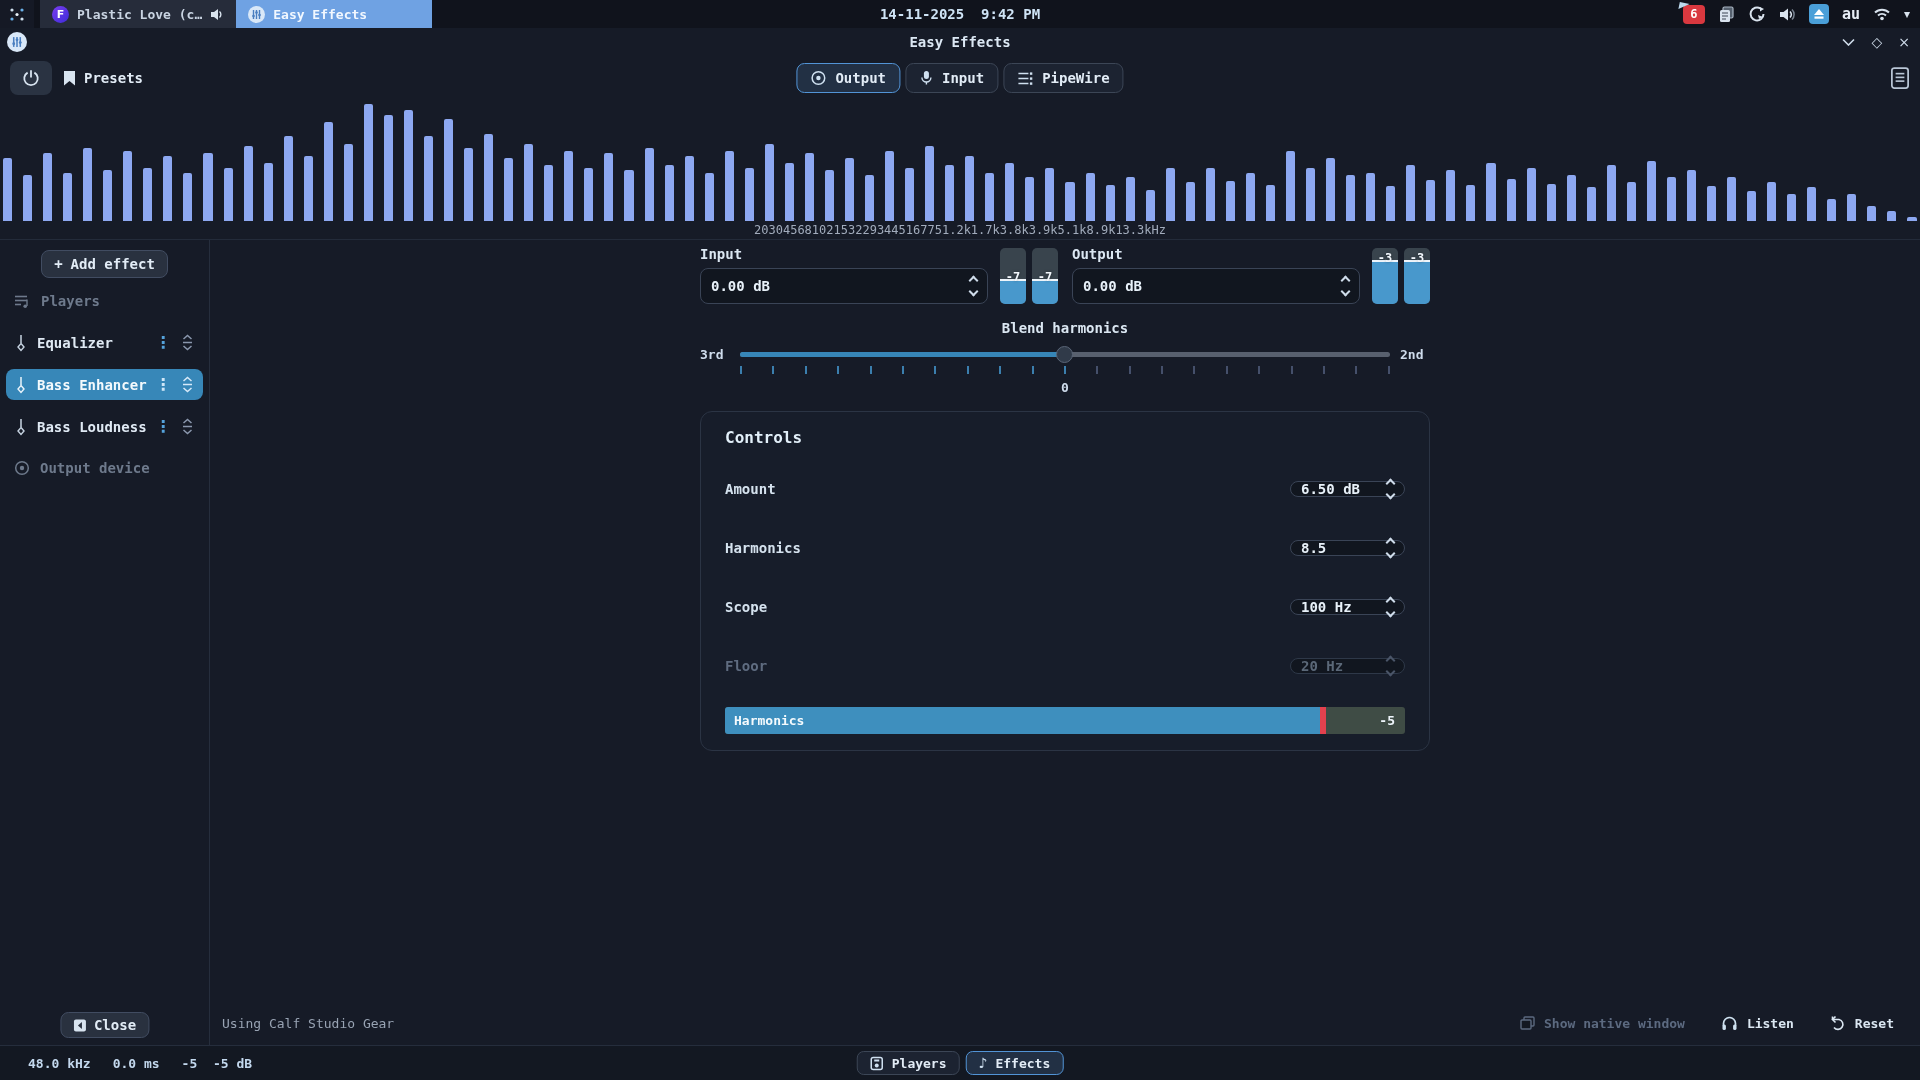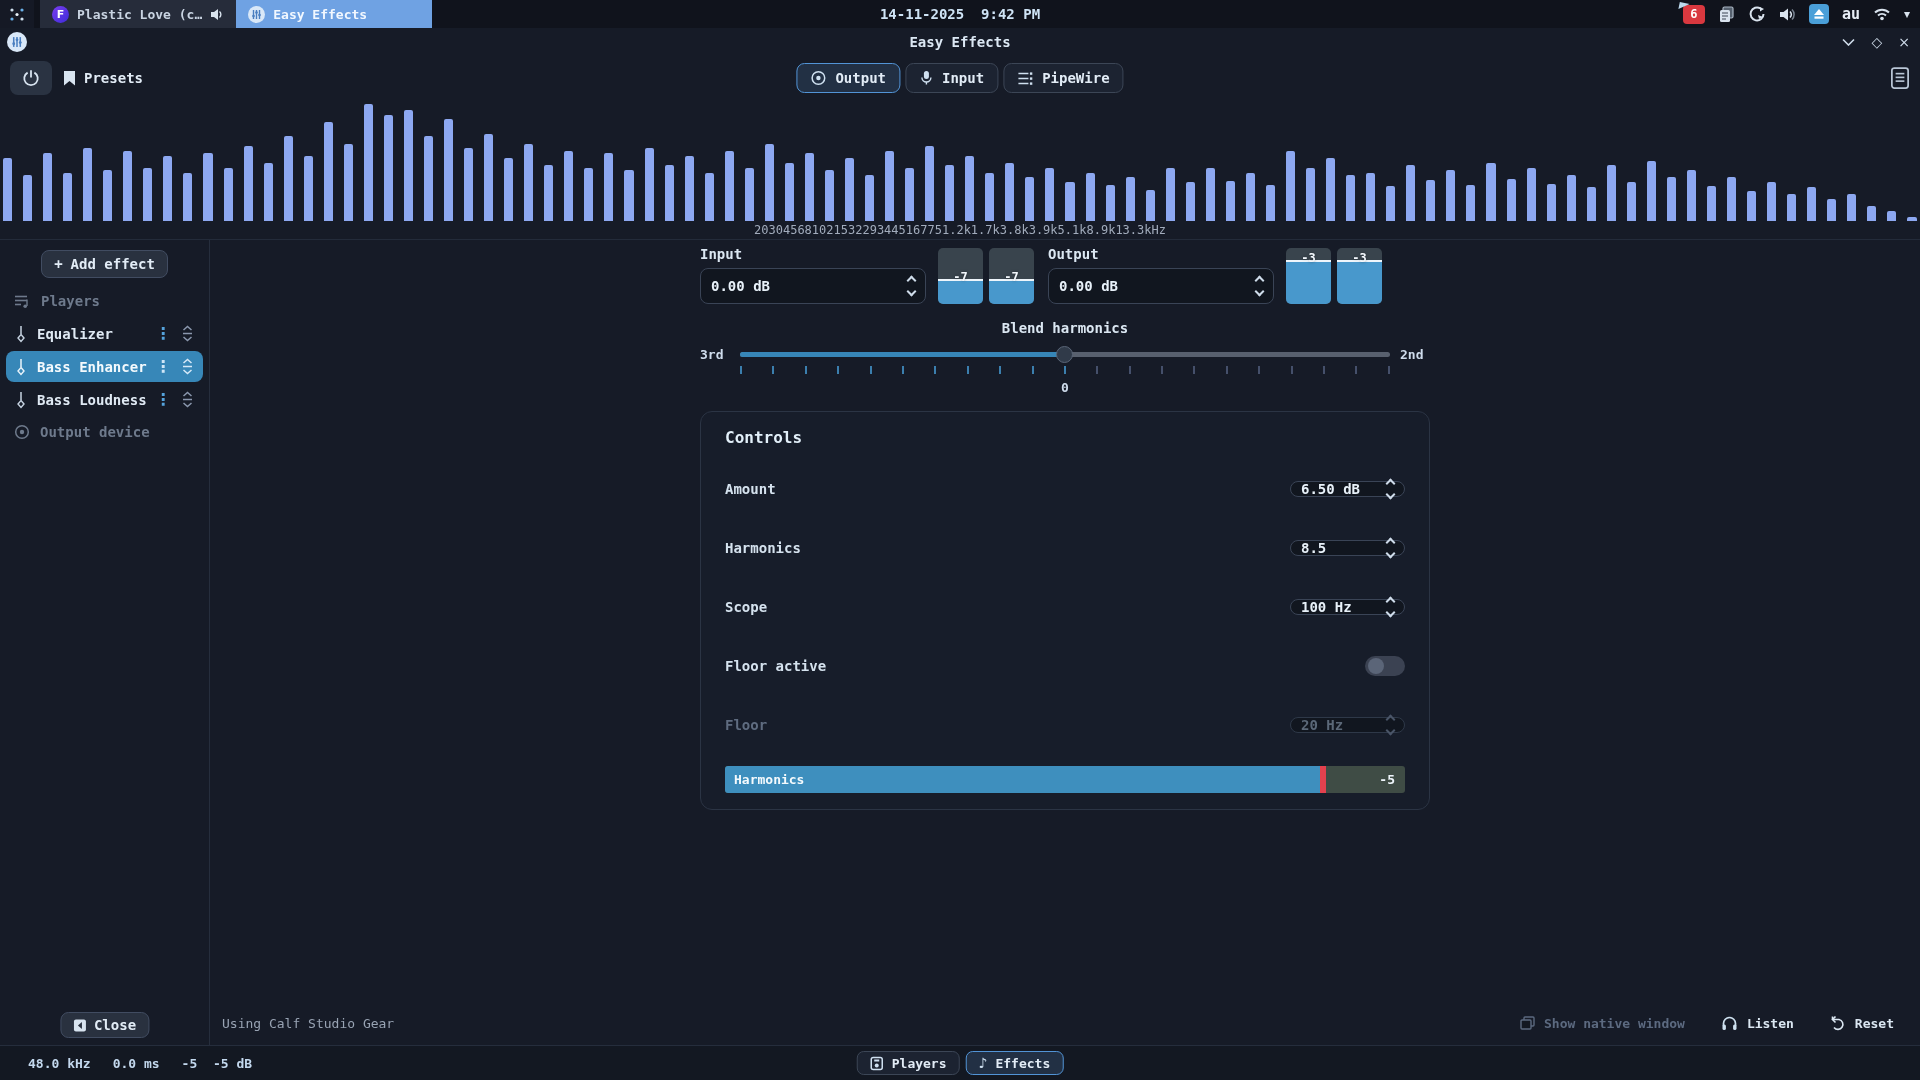--- a/index.html
+++ b/index.html
@@ -55,42 +55,42 @@
   .sbars{flex:1;display:flex;align-items:flex-end;gap:11px;padding:0 3px}
   .sbar{flex:1;background:#8da8f1;border-radius:2px 2px 0 0;min-height:2px}
   .freqs{height:18px;display:flex;justify-content:center;padding:0 5px;color:#a2acbc;font-size:12px;line-height:18px}
 
   
   .bodyrow{flex:1;display:flex;min-height:0;position:relative}
   .sidebar{width:210px;border-right:1px solid #262e3d;position:relative;flex:0 0 auto;padding-top:10px}
   .add-effect{display:flex;margin:0 auto;align-items:center;gap:8px}
   .side-row{display:flex;align-items:center;gap:10px;padding:7px 14px;font-size:14px;font-weight:700;color:#e0eaf4}
   .side-row.dim{color:#6e7a8c}
-  .fx-row{display:flex;align-items:center;margin:2px 6px;padding:6px 9px;border-radius:8px;font-size:14px;font-weight:700;color:#dfe9f3}
+  .fx-row{display:flex;align-items:center;margin:11px 6px;padding:6px 9px;border-radius:8px;font-size:14px;font-weight:700;color:#dfe9f3}
   .fx-row.selected{background:#3787b8;color:#f4fafd}
   .fx-row .fx-name{flex:1;margin-left:10px}
   .fx-dots{color:#55a3dc;font-size:16px;font-family:"DejaVu Sans",sans-serif;padding:0 6px}
   .fx-row.selected .fx-dots{color:#cfe6f7}
   .fx-handle{color:#8a97ad;margin-left:4px}
   .fx-row.selected .fx-handle{color:#d6e9f8}
   .close-btn{position:absolute;bottom:7px;left:50%;transform:translateX(-50%);padding:4px 12px}
 
   .content{flex:1;position:relative;display:flex;flex-direction:column}
   .col{width:730px;margin:0 auto}
 
   
   .io-row{display:flex;align-items:flex-end;margin-top:6px}
   .io-label{font-size:14px;font-weight:700;color:#dbe7f2;margin-bottom:6px}
   .spin{display:flex;align-items:center;background:#11161f;border:1px solid #3a4456;border-radius:8px;padding:0 10px;height:36px}
   .spin .val{flex:1;font-size:14px;font-weight:700;color:#e8f1f9}
   .spin-btns{display:flex;flex-direction:column;align-items:center;gap:4px;padding-left:8px}
   .chev{width:7px;height:7px;border-left:2px solid #cfdcea;border-bottom:2px solid #cfdcea;display:block}
   .chev.up{transform:rotate(135deg)}
   .chev.down{transform:rotate(-45deg)}
-  .spin.big{width:226px}
+  .spin.big{width:288px}
   .spin.small{width:115px;height:16px}
   .spin.disabled{border-color:#2e3848}
   .spin.disabled .val{color:#5b6878}
   .spin.disabled .chev{border-color:#4a5568}
   .vmeter{position:relative;width:45px;height:56px;border-radius:5px;background:#39444d;overflow:hidden}
   .vm-fill{position:absolute;left:0;right:0;bottom:0;height:var(--fill,40%);background:#4898cc;border-top:2px solid #eef5fb}
   .vm-label{position:absolute;left:0;right:0;top:calc(100% - var(--fill,40%) - 9px);text-align:center;
             font-size:12px;font-weight:700;color:#f2f7fc;text-shadow:0 0 3px rgba(0,0,0,.35)}
   .m1{margin-left:12px}.m2{margin-left:6px}.og{margin-left:14px}
 
@@ -599,26 +599,20 @@
               <span class="ctl-label">Scope</span>
               <div class="spin small">
                 <span class="val">100 Hz</span>
                 <span class="spin-btns">
                     <i class="chev up"></i>
                     <i class="chev down"></i>
                   </span>
               </div>
             </div>
 
-            <div class="ctl-row">
-              <span class="ctl-label">Floor active</span>
-              <div class="toggle">
-                  <div class="knob"></div>
-                </div>
-            </div>
 
             <div class="ctl-row">
               <span class="ctl-label dim">Floor</span>
               <div class="spin small disabled">
                 <span class="val">20 Hz</span>
                 <span class="spin-btns">
                     <i class="chev up"></i>
                     <i class="chev down"></i>
                   </span>
               </div>

